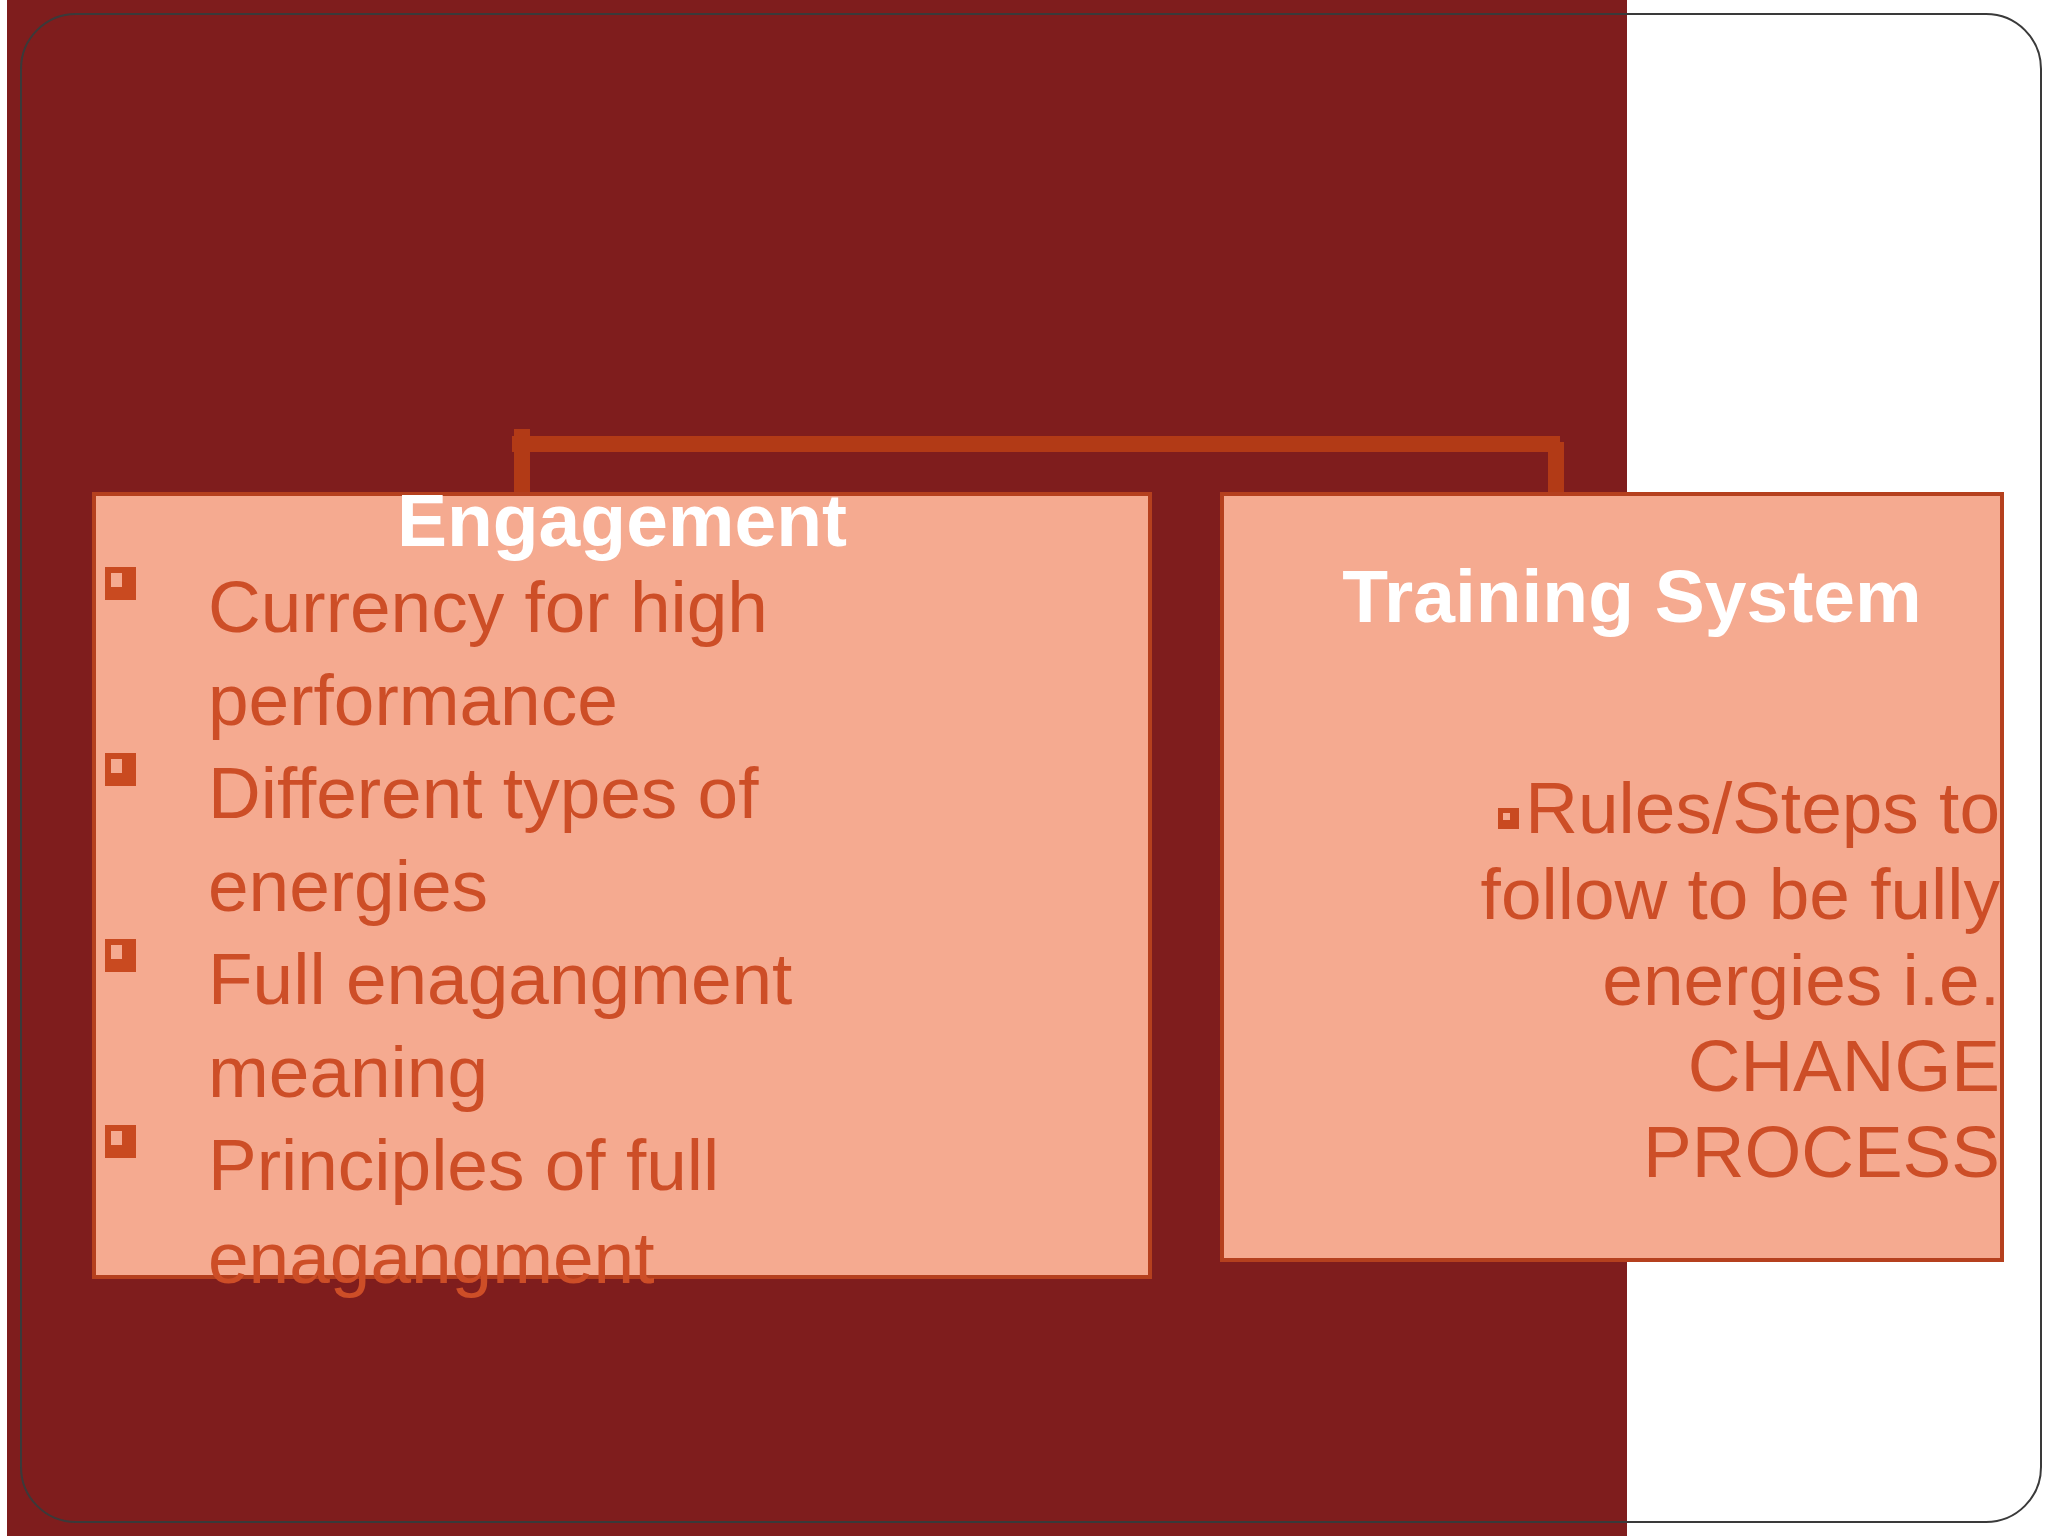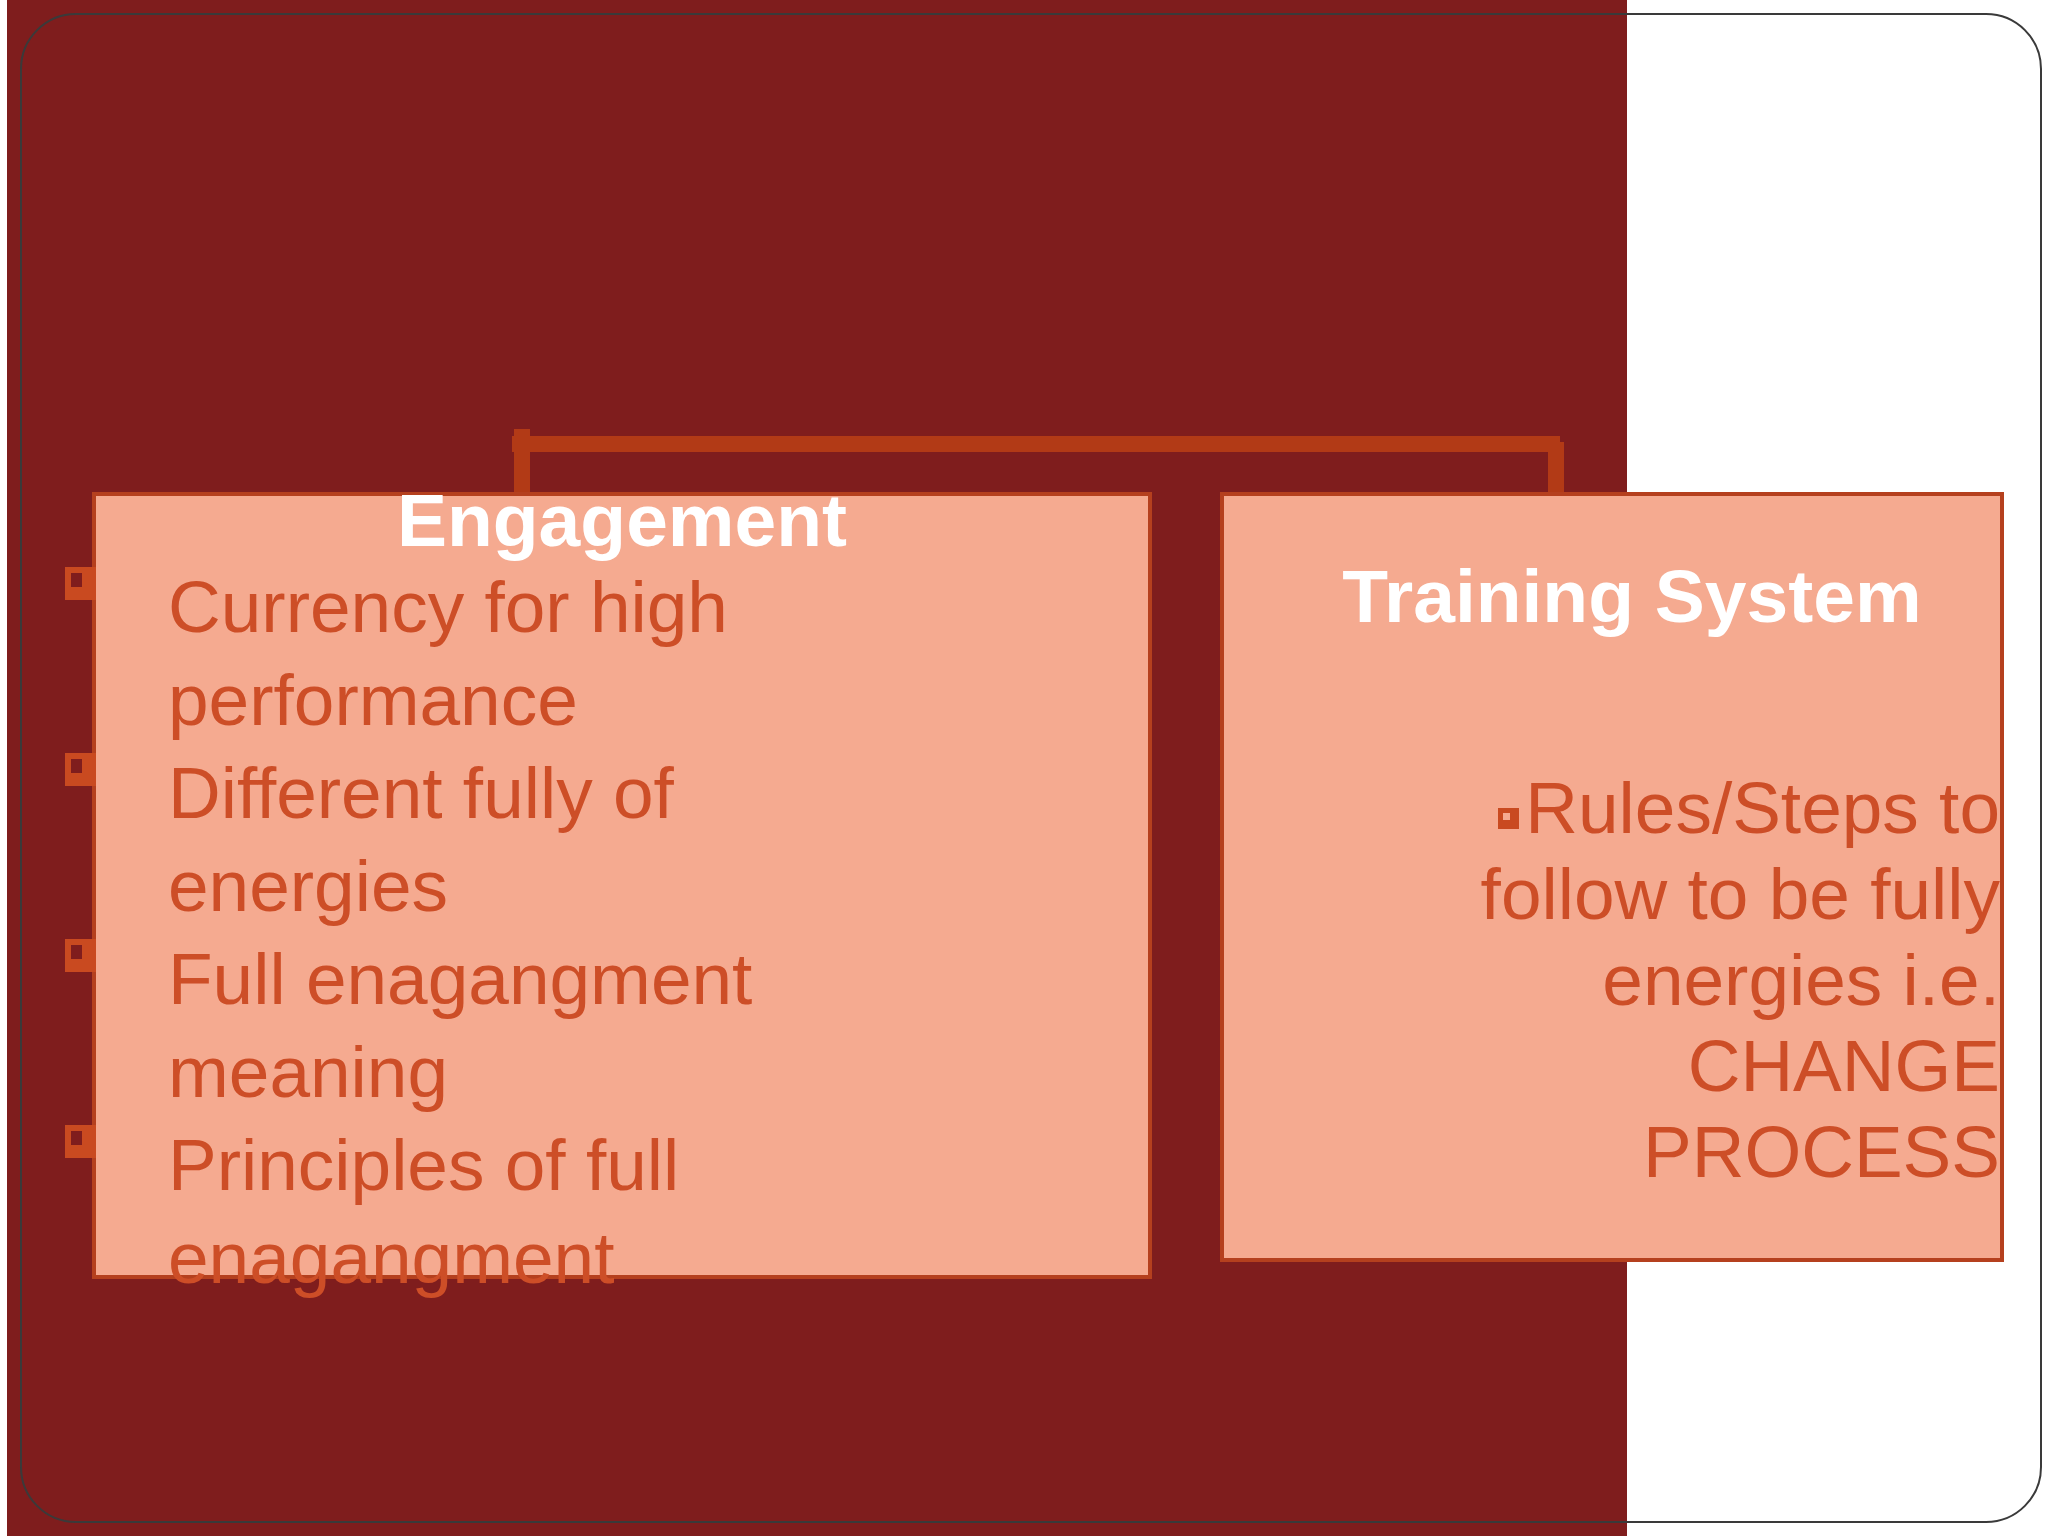--- a/index.html
+++ b/index.html
@@ -26,21 +26,21 @@
   .bracket-v-right{position:absolute;left:1541px;top:442px;width:16px;height:52px;background:var(--bracket);}
 
   .box{position:absolute;background:var(--fill);border:4px solid var(--box-border);}
   .box-left{left:85px;top:492px;width:1060px;height:787px;overflow:visible;}
   .box-right{left:1213px;top:492px;width:784px;height:770px;overflow:visible;}
 
   .panel-title{color:var(--white);font-weight:bold;font-size:75px;line-height:80px;text-align:center;white-space:nowrap;}
   .box-left .panel-title{margin-top:-16px;}
   .box-right .panel-title{margin-top:60px;padding-left:40px;}
 
-  .bullet-list{list-style:none;margin:0;padding:0 0 0 72px;}
+  .bullet-list{list-style:none;margin:0;padding:0 0 0 112px;}
   .bullet-list li{position:relative;color:var(--text-orange);font-size:73px;line-height:93px;max-width:760px;}
   .sq{display:inline-block;width:30px;height:32px;
       border:6px solid var(--bullet);border-right-width:14px;border-bottom-width:13px;
       background:transparent;}
   .bullet-list .sq{position:absolute;left:-103px;top:7px;width:31px;height:33px;}
 
   .rbody{margin-top:129px;text-align:right;color:var(--text-orange);font-size:73px;line-height:86px;}
   .rline{white-space:nowrap;}
   .sq-small{width:21px;height:21px;border-width:5px;border-right-width:9px;border-bottom-width:9px;
             vertical-align:4px;margin-right:6px;}
@@ -58,21 +58,21 @@
 
   <section class="box box-left">
     <h2 class="panel-title">Engagement</h2>
     <ul class="bullet-list">
       <li>
         <span class="sq"></span>
         <span>Currency for high performance</span>
       </li>
       <li>
         <span class="sq"></span>
-        <span>Different fully of energies</span>
+        <span>Different types of energies</span>
       </li>
       <li>
         <span class="sq"></span>
         <span>Full enagangment meaning</span>
       </li>
       <li>
         <span class="sq"></span>
         <span>Principles of full enagangment</span>
       </li>
     </ul>

